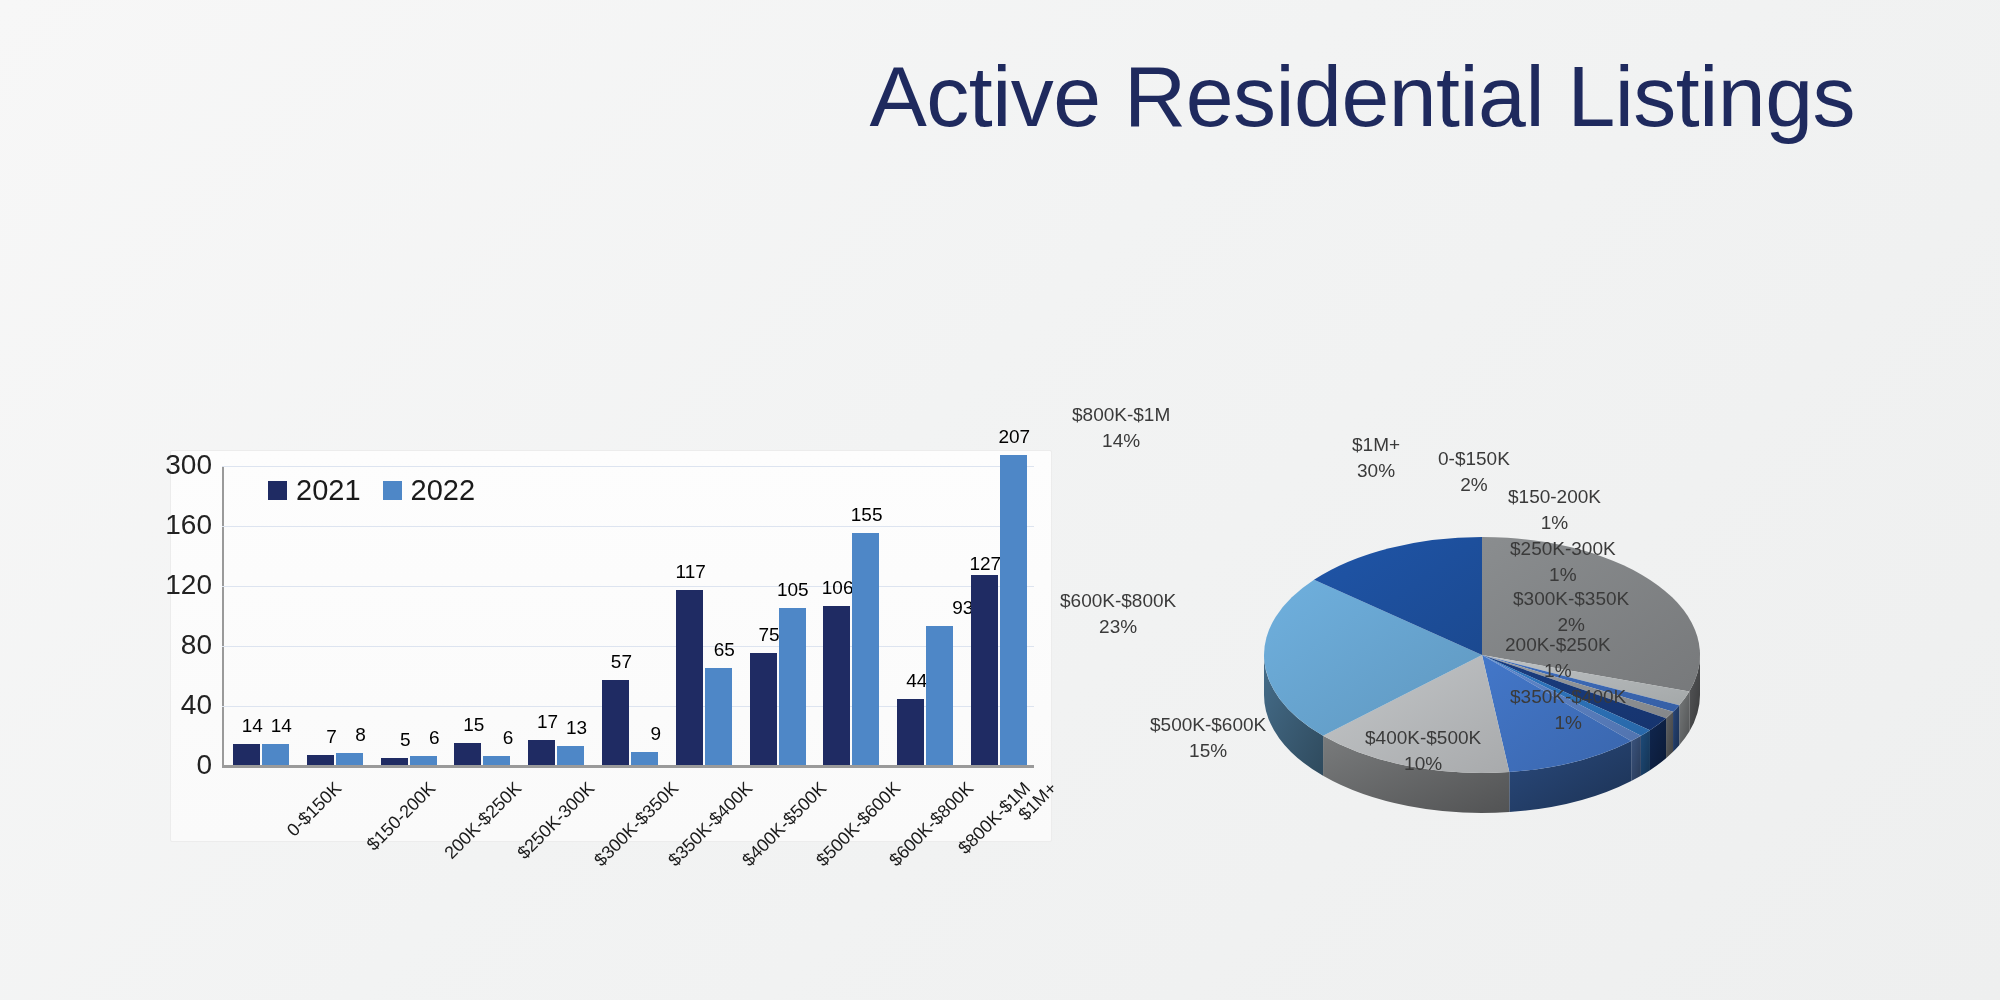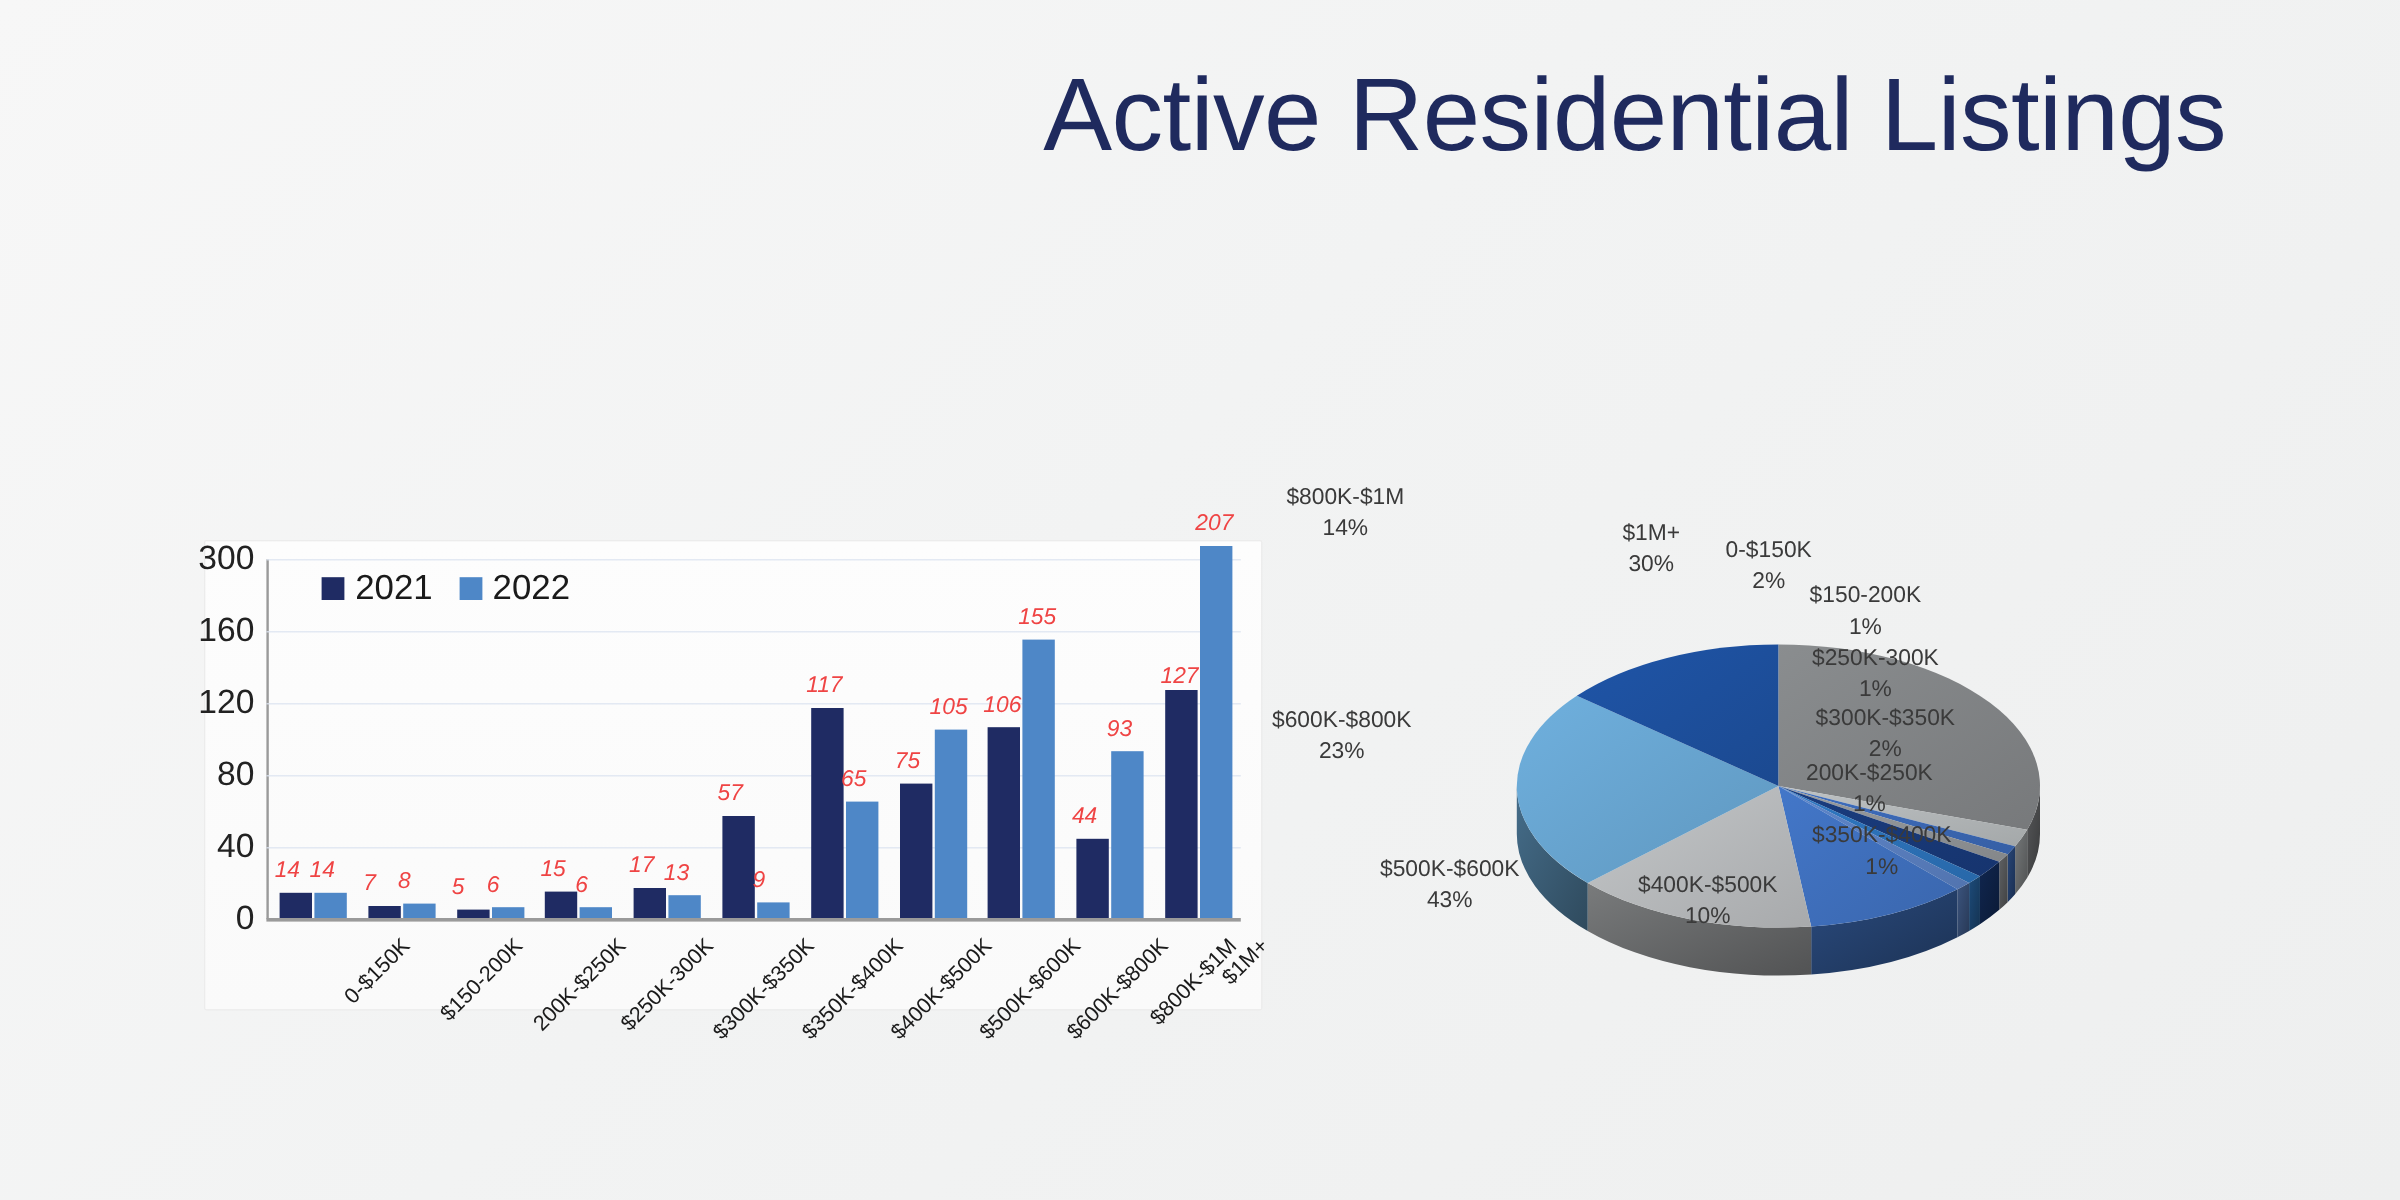--- a/index.html
+++ b/index.html
@@ -31,22 +31,22 @@
   .ytick{
     position:absolute;right:0;width:62px;text-align:right;
     font-size:28px;color:#222;transform:translateY(-17px);
   }
   #yticks{position:absolute;left:-72px;top:0;width:62px;height:300px;}
   .bargroup{position:absolute;bottom:1px;height:300px;}
   .bar{position:absolute;bottom:0;width:27px;}
   .bar.y1{left:0;background:#1f2b63;}
   .bar.y2{left:29px;background:#4e87c7;}
   .vlabel{
-    position:absolute;font-size:19px;color:#ef4444;text-align:left;
-    width:34px;white-space:nowrap;font-style:italic;
+    position:absolute;font-size:19px;color:#000000;text-align:right;
+    width:34px;white-space:nowrap;
   }
   .xlabel{
     position:absolute;font-size:18px;color:#1a1a1a;white-space:nowrap;
     transform-origin:right top;transform:rotate(-45deg);text-align:right;
   }
   #legend{position:absolute;left:46px;top:8px;display:flex;gap:22px;align-items:center;justify-content:space-between;}
   .lgitem{display:flex;align-items:center;gap:9px;}
   .lgswatch{width:19px;height:19px;display:block;}
   .lgtext{font-size:29px;color:#1a1a1a;}
   
@@ -136,21 +136,21 @@
         <div class="bargroup" style="left: 601.455px; width: 56px;">
           <div class="bar y1" style="height: 159px; background: rgb(31, 43, 99);"></div>
           <div class="vlabel" style="left: -4px; bottom: 166px;">106</div>
           <div class="bar y2" style="height: 232.5px; background: rgb(78, 135, 199);"></div>
           <div class="vlabel" style="left: 25px; bottom: 239.5px;">155</div>
         </div>
         <div class="bargroup" style="left: 675.273px; width: 56px;">
           <div class="bar y1" style="height: 66px; background: rgb(31, 43, 99);"></div>
           <div class="vlabel" style="left: -4px; bottom: 73px;">44</div>
           <div class="bar y2" style="height: 139.5px; background: rgb(78, 135, 199);"></div>
-          <div class="vlabel" style="left: 25px; bottom: 146.5px; margin-top: 44px;">93</div>
+          <div class="vlabel" style="left: 42px; bottom: 146.5px; margin-top: 44px;">93</div>
         </div>
         <div class="bargroup" style="left: 749.091px; width: 56px;">
           <div class="bar y1" style="height: 190.5px; background: rgb(31, 43, 99);"></div>
           <div class="vlabel" style="left: -4px; bottom: 190px;">127</div>
           <div class="bar y2" style="height: 310.5px; background: rgb(78, 135, 199);"></div>
           <div class="vlabel" style="left: 25px; bottom: 317.5px;">207</div>
         </div>
       </div>
     <div id="xlabels">
         <div class="xlabel" style="left: 40.9091px; top: 312px;">0-$150K</div>
@@ -322,21 +322,21 @@
       <div class="calloutlabel" style="left: 430px; top: 244px;">
         <div>$350K-$400K</div>
         <div>1%</div>
       </div>
       <div class="calloutlabel" style="left: 285px; top: 285px;">
         <div>$400K-$500K</div>
         <div>10%</div>
       </div>
       <div class="calloutlabel" style="left: 70px; top: 272px;">
         <div>$500K-$600K</div>
-        <div>43%</div>
+        <div>15%</div>
       </div>
       <div class="calloutlabel" style="left: -20px; top: 148px;">
         <div>$600K-$800K</div>
         <div>23%</div>
       </div>
       <div class="calloutlabel" style="left: -8px; top: -38px;">
         <div>$800K-$1M</div>
         <div>14%</div>
       </div>
     </div>

